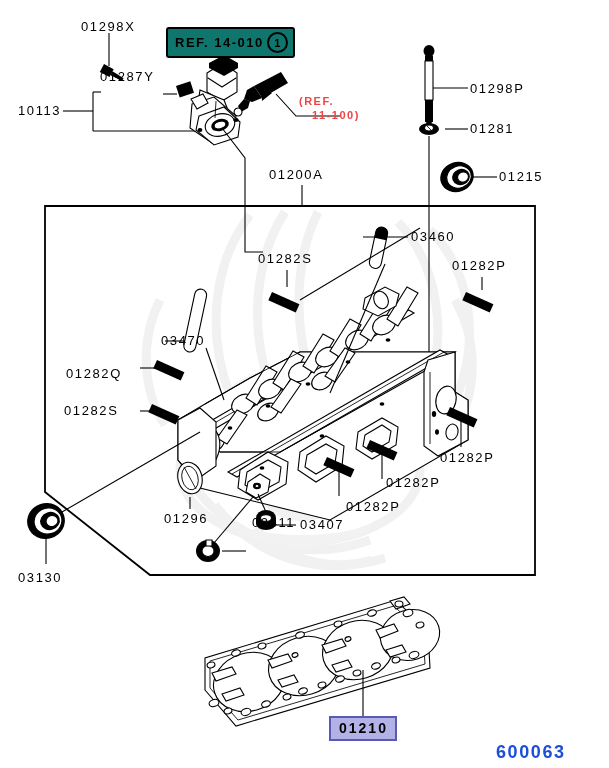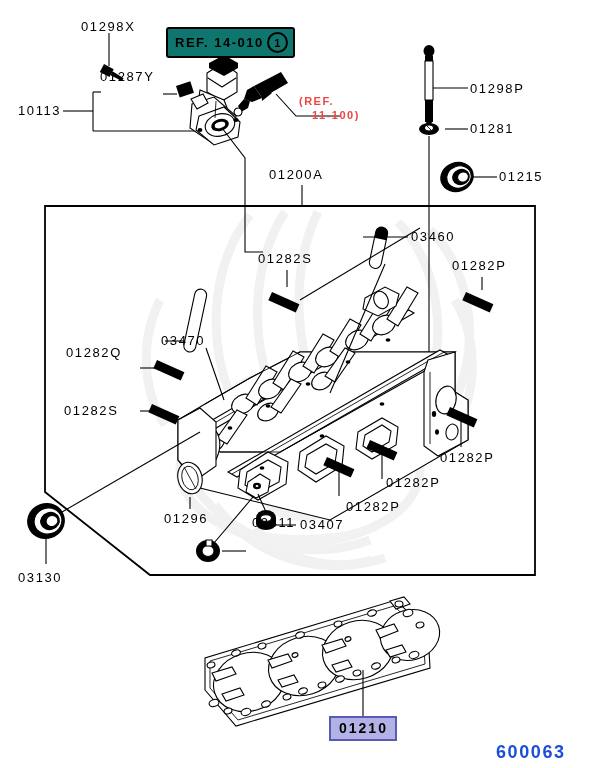--- a/index.html
+++ b/index.html
@@ -506,21 +506,21 @@
   <div class="lbl" style="left:269px; top:168px;">01200A</div>
 
   <div class="lbl" style="left:258px; top:252px;">01282S</div>
 
   <div class="lbl" style="left:411px; top:230px;">03460</div>
 
   <div class="lbl" style="left:452px; top:259px;">01282P</div>
 
   <div class="lbl" style="left:120px; top:334px;margin-left:41px;">03470</div>
 
-  <div class="lbl" style="left:66px; top:346px;text-align:center;">01282Q</div>
+  <div class="lbl" style="left:66px; top:367px;text-align:center;">01282Q</div>
 
   <div class="lbl" style="left:64px; top:404px;">01282S</div>
 
   <div class="lbl" style="left:440px; top:451px;">01282P</div>
 
   <div class="lbl" style="left:386px; top:476px;">01282P</div>
 
   <div class="lbl" style="left:346px; top:500px;">01282P</div>
 
   <div class="lbl" style="left:164px; top:512px;">01296</div>

